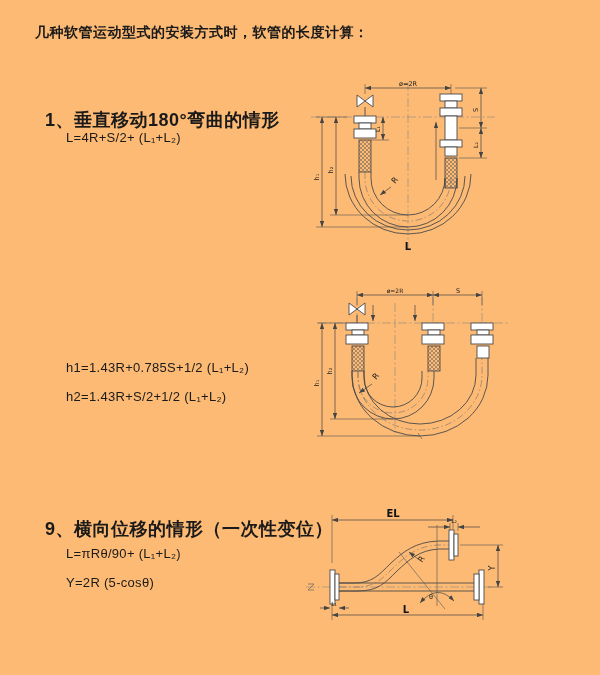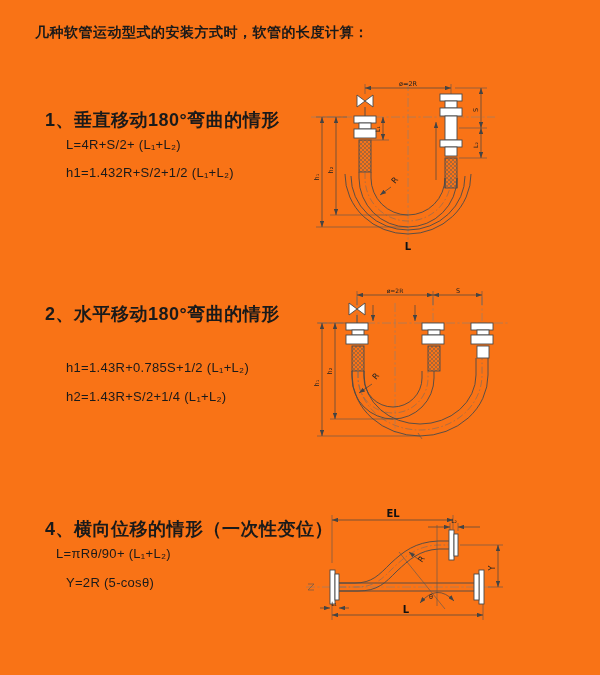--- a/index.html
+++ b/index.html
@@ -1,16 +1,16 @@
 <!DOCTYPE html>
 <html><head>
 <meta charset="utf-8">
 <style>
   html,body{margin:0;padding:0;background:#ffffff;}
-  .page{position:relative;width:600px;height:675px;background:#f97316;overflow:hidden;
+  .page{position:relative;width:600px;height:675px;background:#fdba74;overflow:hidden;
         font-family:"Liberation Sans","DejaVu Sans",sans-serif;color:#1a1a1a;
         border-bottom:1px solid #e2e2e2;}
   .title{position:absolute;left:35px;top:24px;font-size:14px;font-weight:bold;letter-spacing:.5px;}
   .heading{position:absolute;font-size:18px;font-weight:bold;letter-spacing:.5px;}
   .formula{position:absolute;font-size:13px;font-weight:500;letter-spacing:.3px;}
   svg{position:absolute;}
   svg text{font-family:"DejaVu Sans","Liberation Sans",sans-serif;fill:#1c1c1c;}
   .ln{stroke:#4a4a4a;stroke-width:.9;fill:none;}
   .thin{stroke:#555;stroke-width:.6;fill:none;}
   .cl{stroke:#808080;stroke-width:.55;fill:none;stroke-dasharray:9 2.5 2 2.5;}
@@ -25,29 +25,27 @@
   .dlL{font-size:10px;font-weight:bold;fill:#111;}
 </style>
 </head>
 <body>
 
 <div class="page">
 
   <div class="title">几种软管运动型式的安装方式时，软管的长度计算：</div>
 
   <div class="heading" style="left:45px;top:108px">1、垂直移动180°弯曲的情形</div>
-  <div class="formula" style="left:66px;top:137px">L=4R+S/2+ (L₁+L₂)</div>
-  <div class="formula" style="left:66px;top:165px">h1=1.432R+S/2+1/2 (L₁+L₂)</div>
-
-  <div class="heading" style="left:45px;top:302px">2、水平移动180°弯曲的情形</div>
+  <div class="formula" style="left:66px;top:130px">L=4R+S/2+ (L₁+L₂)</div>
+
   <div class="formula" style="left:66px;top:360px">h1=1.43R+0.785S+1/2 (L₁+L₂)</div>
-  <div class="formula" style="left:66px;top:389px">h2=1.43R+S/2+1/4 (L₁+L₂)</div>
-
-  <div class="heading" style="left:45px;top:517px">4、横向位移的情形（一次性变位）</div>
-  <div class="formula" style="left:56px;top:546px">L=πRθ/90+ (L₁+L₂)</div>
+  <div class="formula" style="left:66px;top:389px">h2=1.43R+S/2+1/2 (L₁+L₂)</div>
+
+  <div class="heading" style="left:45px;top:517px">9、横向位移的情形（一次性变位）</div>
+  <div class="formula" style="left:66px;top:546px">L=πRθ/90+ (L₁+L₂)</div>
   <div class="formula" style="left:66px;top:575px">Y=2R (5-cosθ)</div>
 
   <svg style="left:303px;top:70px" width="290" height="185" viewBox="0 0 290 185">
     <defs>
       <marker id="ar" markerUnits="userSpaceOnUse" markerWidth="6" markerHeight="4.4" refX="6" refY="2.2" orient="auto-start-reverse">
         <path d="M0,0 L6,2.2 L0,4.4 Z" fill="#444"></path>
       </marker>
       <pattern id="hx" width="4" height="4" patternUnits="userSpaceOnUse">
         <path d="M0,4 L4,0 M0,0 L4,4" stroke="#5a5a5a" stroke-width="0.5"></path>
       </pattern>

